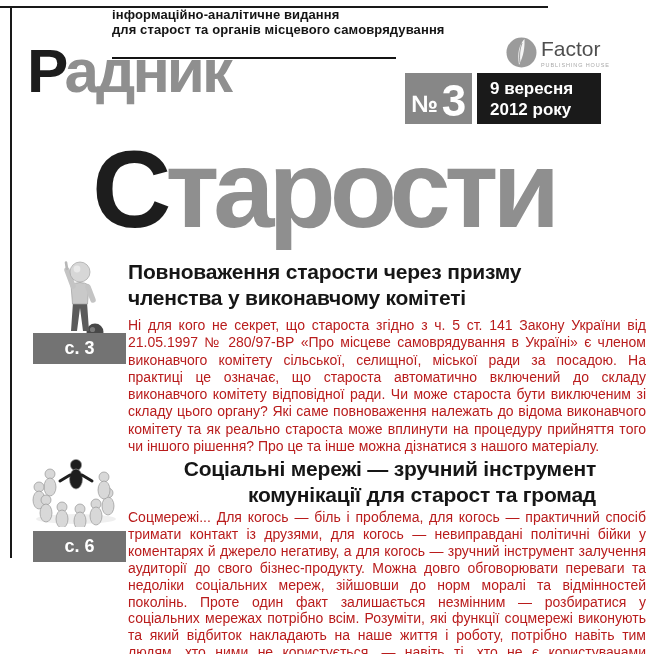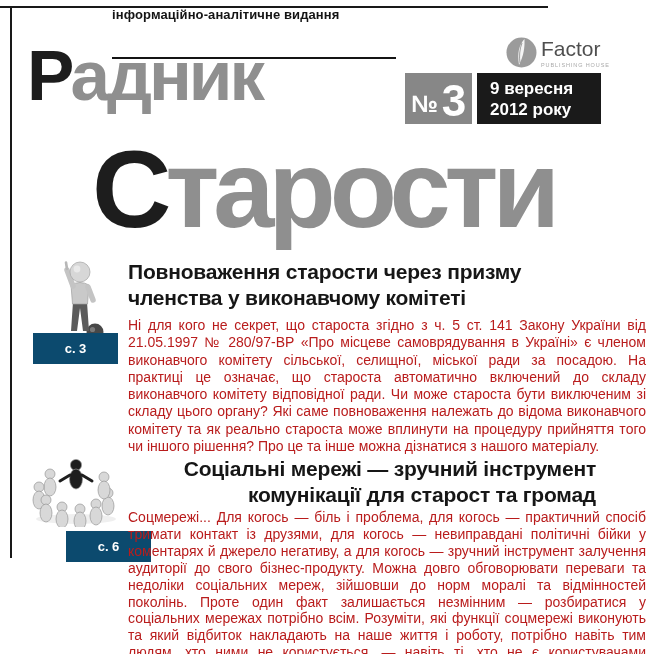--- a/index.html
+++ b/index.html
@@ -11,21 +11,21 @@
   
   .rule-top  { position:absolute; left:0;  top:6px; width:548px; height:2px; background:#191919; }
   .rule-left { position:absolute; left:10px; top:6px; width:2px; height:552px; background:#191919; }
 
   
   .tagline { position:absolute; left:112px; top:7px; font-size:13px; font-weight:bold;
              color:#141414; line-height:15px; letter-spacing:0.1px; }
   .tagline-underline { position:absolute; left:112px; top:57px; width:284px; height:2px; background:#141414; }
 
   
-  .mast-line1 { position:absolute; left:27px; top:40px; font-size:71px; font-weight:bold;
+  .mast-line1 { position:absolute; left:27px; top:40px; font-size:62px; font-weight:bold;
                 letter-spacing:-3px; line-height:1; white-space:nowrap; }
   .mast-line2 { position:absolute; left:92px; top:134px; font-size:110px; font-weight:bold;
                 letter-spacing:-6px; line-height:1; white-space:nowrap; }
   .mast-black { color:#1d1d1d; }
   .mast-gray  { color:#8f8f8f; }
 
   
   .issue-badge { position:absolute; left:405px; top:73px; width:67px; height:51px; background:#878787;
                  color:#fff; display:flex; align-items:flex-end; justify-content:center; padding-bottom:5px; }
   .issue-badge .num-sign { font-size:24px; font-weight:bold; line-height:1; margin-right:4px; padding-bottom:3px; }
@@ -42,38 +42,39 @@
   
   .a-title { position:absolute; font-size:21px; font-weight:bold; color:#161616;
              line-height:26px; letter-spacing:-0.2px; }
   .a-body  { position:absolute; left:128px; width:518px; font-size:14px; color:#b91c1c;
              text-align:justify; }
   .a1-title { left:128px; top:259px; width:462px; }
   .a1-body  { top:317px; line-height:17.3px; }
   .a2-title { left:128px; top:456px; width:468px;text-align:right; }
   .a2-body  { top:509px; line-height:16.9px; }
 
-  .page-badge { position:absolute; left:33px; width:85px; height:31px; background:#0c4a6e;
-                color:#fff; font-size:13px; font-weight:bold; display:flex;
+  .page-badge { position:absolute; left:33px; width:93px; height:31px; background:#737373;
+                color:#fff; font-size:18px; font-weight:bold; display:flex;
                 align-items:center; justify-content:center; }
   .a1-badge { top:333px; }
-  .a2-badge { top:531px;margin-left:33px; }
+  .a2-badge { top:531px; }
   .a1-icon  { position:absolute; left:44px; top:258px; }
   .a2-icon  { position:absolute; left:32px; top:457px; }
 </style>
 </head>
 <body>
 
 <div class="page">
 
   <div class="rule-top"></div>
   <div class="rule-left"></div>
 
   <div class="tagline">
     <div>інформаційно-аналітичне видання</div>
+    <div>для старост та органів місцевого самоврядування</div>
   </div>
   <div class="tagline-underline"></div>
 
   <div class="publisher">
     <svg width="31" height="31" viewBox="0 0 31 31">
       <circle cx="15.5" cy="15.5" r="15" fill="#9b9b9b"></circle>
       <path d="M18.5,2 C13,8 11,16 13,28 C16,22 19,14 18.5,2 Z" fill="#ffffff" opacity="0.9"></path>
       <path d="M16,6 C13.5,12 13,20 14,26" stroke="#8a8a8a" stroke-width="0.8" fill="none"></path>
     </svg>
     <span class="pub-text">

